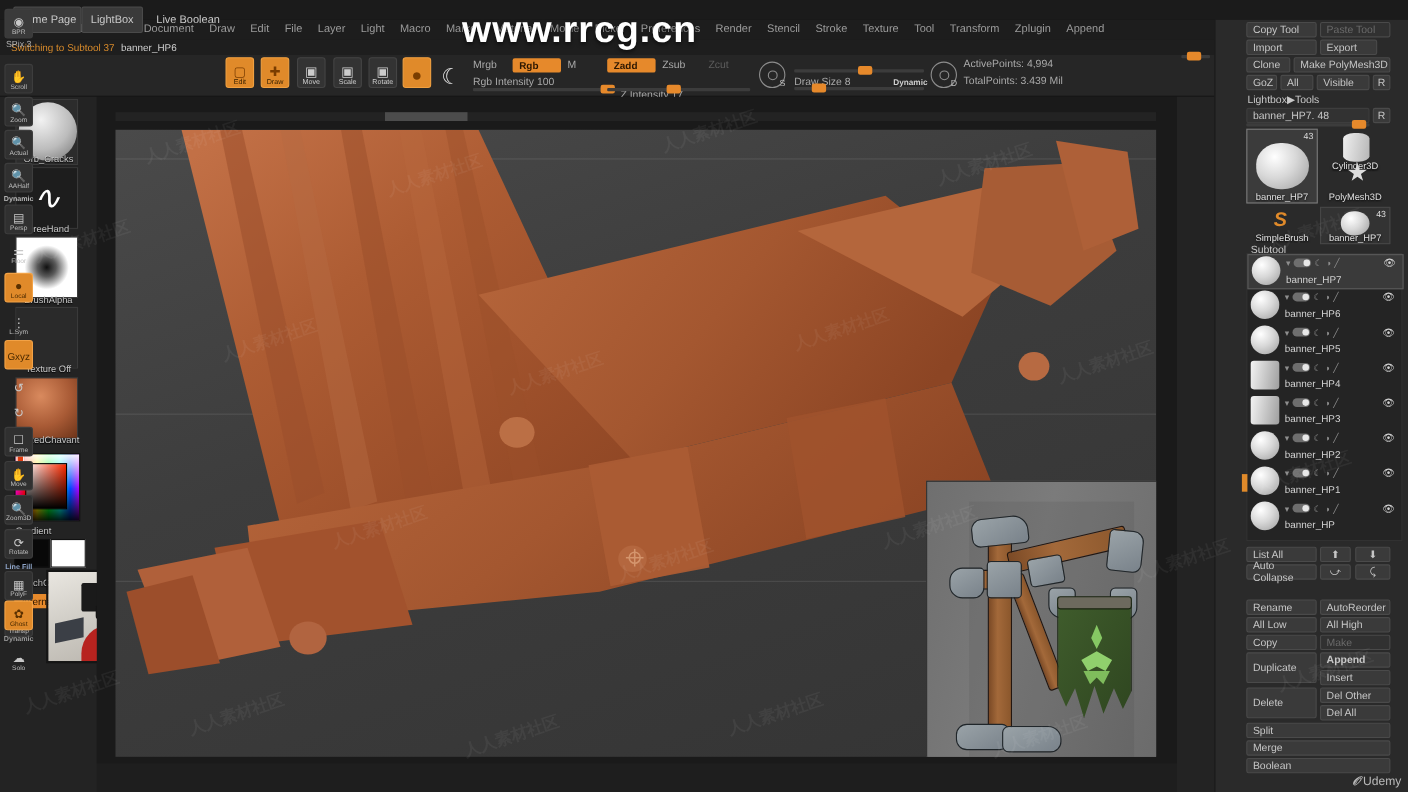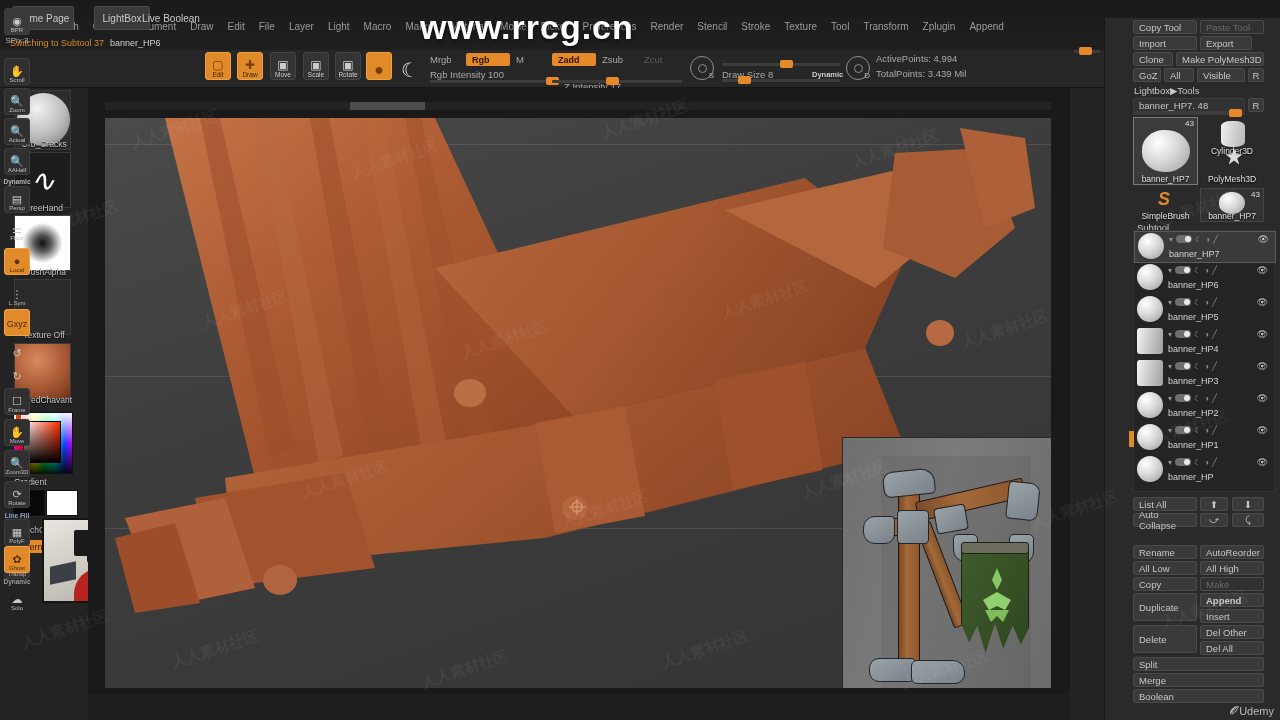--- a/index.html
+++ b/index.html
@@ -302,21 +302,21 @@
   </div>
 
   <div class="statusline">
     <span class="sw">Switching to Subtool 37</span>
     <span class="sn">banner_HP6</span>
   </div>
 
   <div class="shelf"></div>
 
   <div class="tbtn" style="left:12px;width:62px;">Home Page</div>
-  <div class="tbtn" style="left:94px;width:56px;">LightBox</div>
+  <div class="tbtn" style="left:74px;width:56px;">LightBox</div>
   <div class="tbtn" style="left:138px;width:66px;background:transparent;border-color:transparent;text-align:center;">Live Boolean</div>
 
   <div class="sqbtn on" style="left:205px;">
     <span class="gl">▢</span>
     <span>Edit</span>
   </div>
   <div class="sqbtn on" style="left:237px;">
     <span class="gl">✚</span>
     <span>Draw</span>
   </div>

